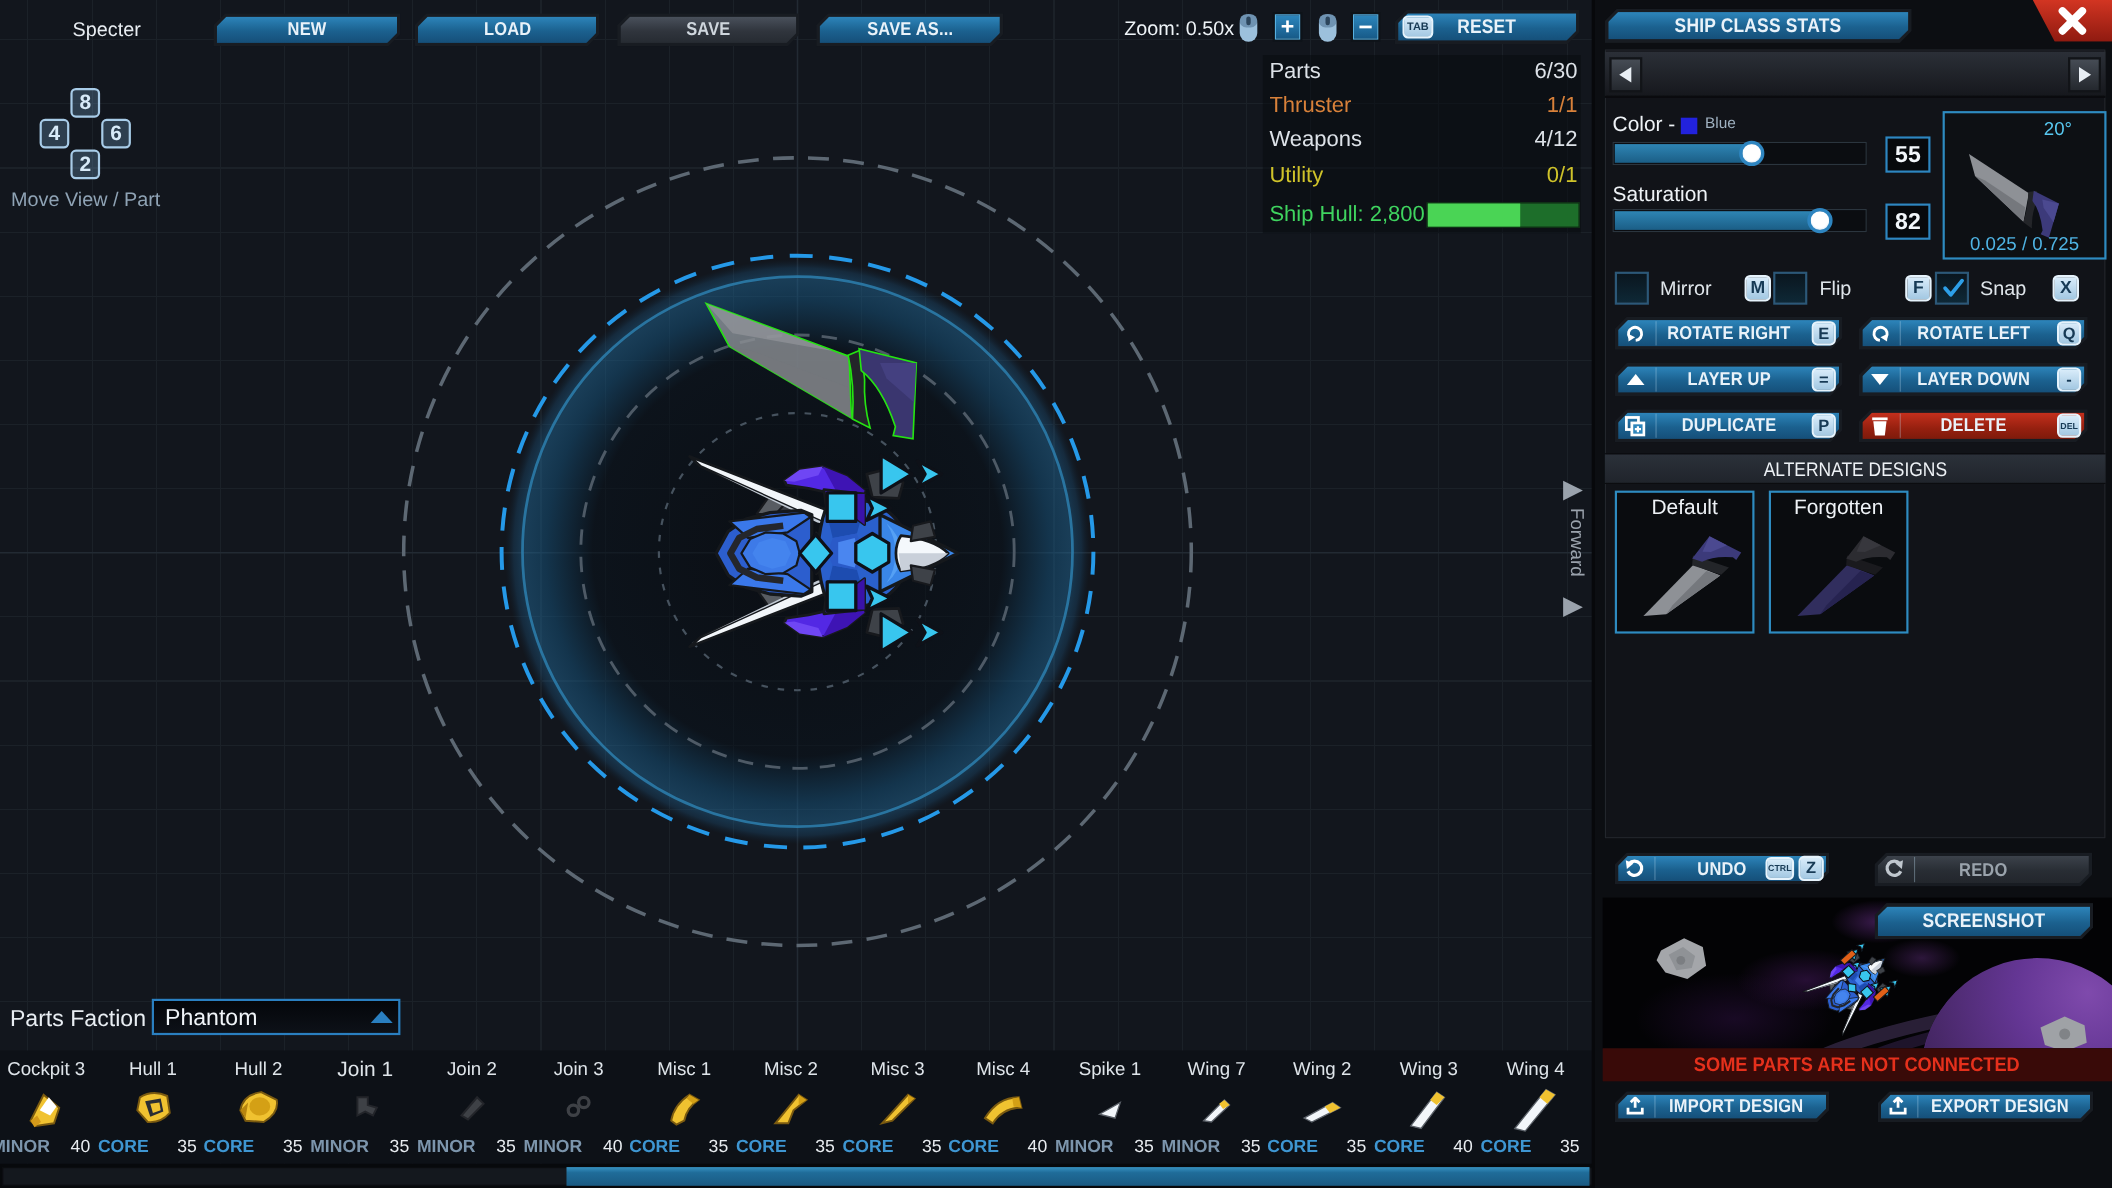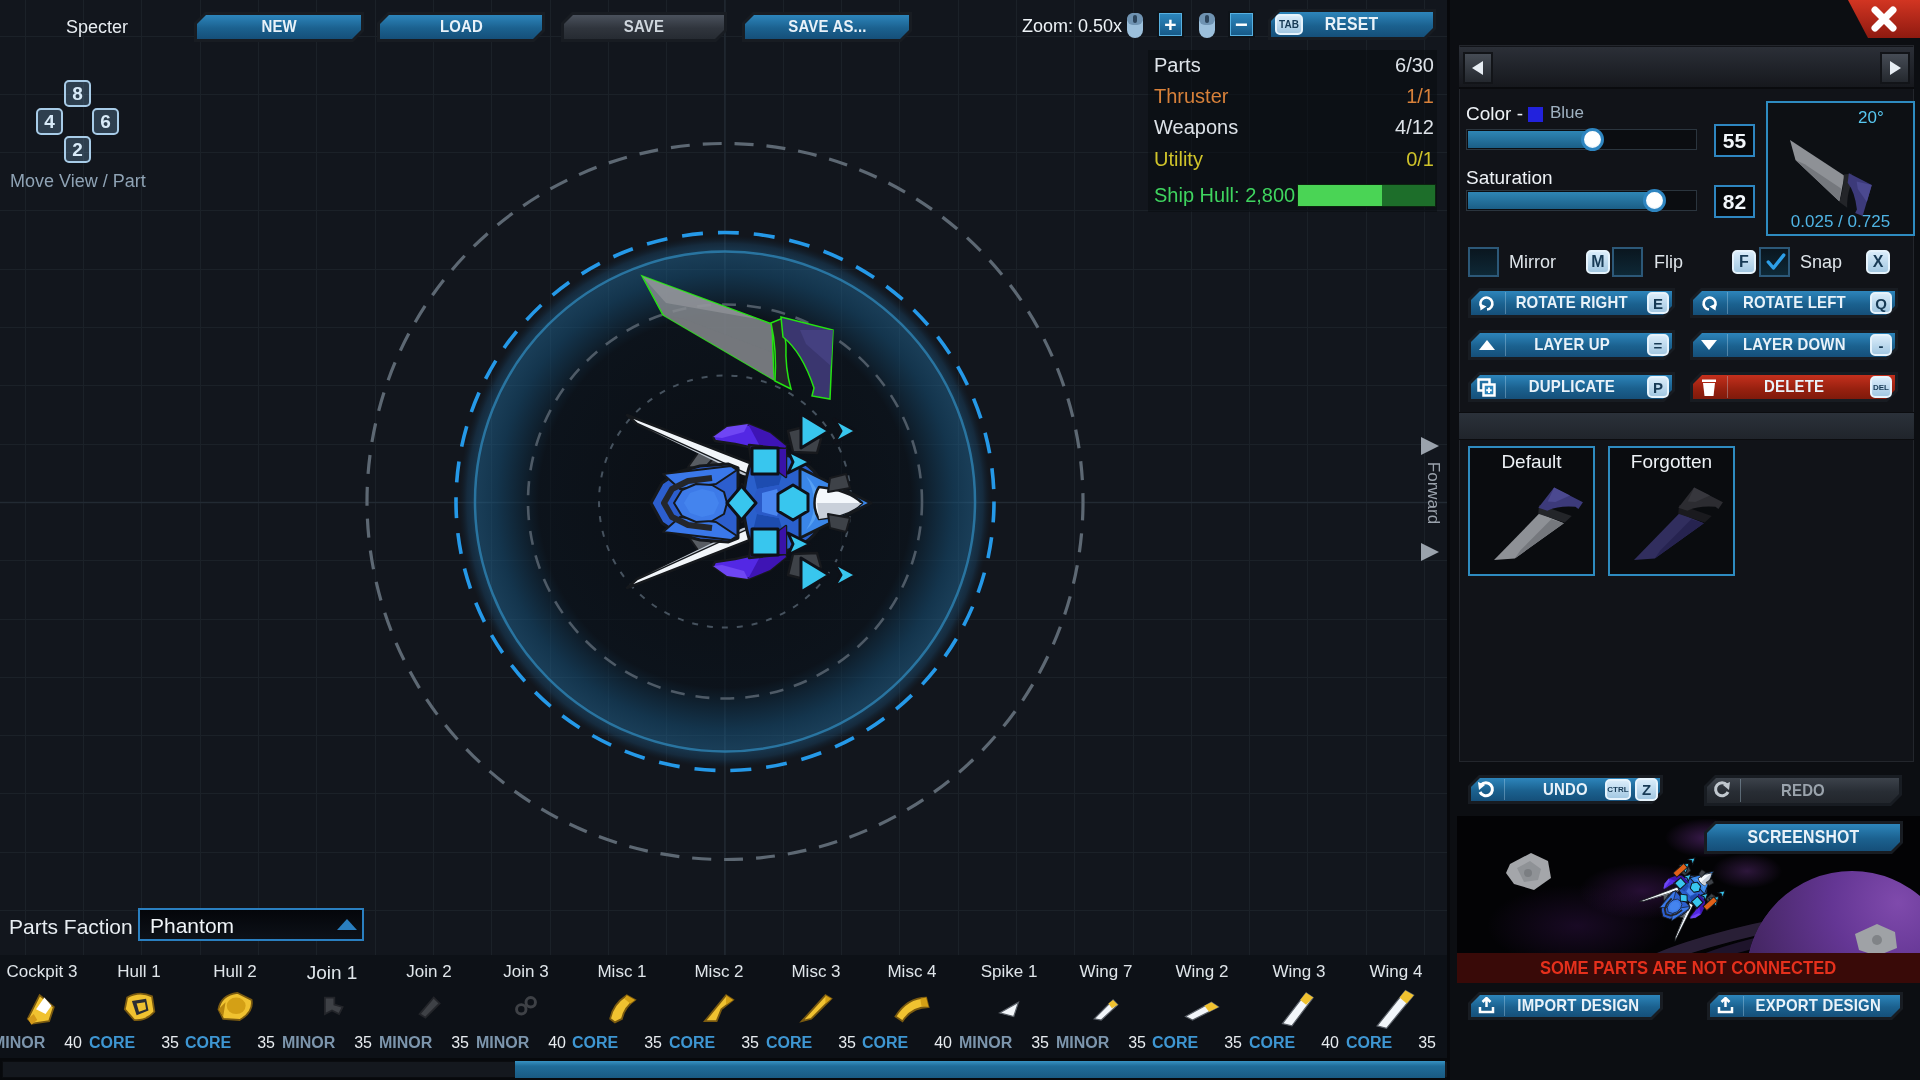--- a/index.html
+++ b/index.html
@@ -328,20 +328,25 @@
         <polygon points="6,38 30,8 37,12 14,40" fill="#f2f6fa" stroke="#5a6068" stroke-width="1"></polygon>
         <polygon points="30,8 37,12 31,19 25,14" fill="#f0c230"></polygon>
       </svg>
 <div class="txt" style="left:1346px;top:1034px;font-size:16px;font-weight:bold;color:#3e96d2;">CORE</div>
 <div class="txt" style="left:1404px;top:1034px;width:32px;text-align:right;font-size:16px;color:#e8ecf0;">35</div>
 </div>
 
 <div class="abs" style="left:1447px;top:0;width:12px;height:1080px;background:#07080b;"></div>
 <div id="sidebar" class="abs" style="left:1450px;top:0;width:470px;height:1080px;background:#0c0e12;">
 
+<div class="bo" style="left:9px;top:8px;width:279px;height:31px;">
+        <div class="bi" style="font-size:18px;">
+          <i style="font-style:normal;display:inline-block;transform:scaleX(0.88);white-space:nowrap;">SHIP CLASS STATS</i>
+        </div>
+      </div>
 <div class="abs" style="left:398px;top:0;width:72px;height:38px;background:linear-gradient(#d23522,#8f1a10);clip-path:polygon(0 0,100% 0,100% 100%,20px 100%);display:flex;align-items:center;justify-content:center;">
   <svg width="30" height="30" viewBox="0 0 30 30">
           <path d="M6 6 L24 24 M24 6 L6 24" stroke="#ffffff" stroke-width="7" stroke-linecap="round"></path>
         </svg>
 </div>
 
 <div class="abs" style="left:9px;top:45px;width:455px;height:717px;background:#111318;border:1px solid #23262c;"></div>
 <div class="abs" style="left:9px;top:47px;width:455px;height:42px;background:linear-gradient(#2b2f37,#16181d);border-bottom:2px solid #0a0b0e;"></div>
 <div class="abs" style="left:13px;top:52px;width:30px;height:32px;background:linear-gradient(#464c55,#24282e);border:2px solid #121418;display:flex;align-items:center;justify-content:center;">
   <svg width="14" height="16" viewBox="0 0 14 16">
@@ -349,21 +354,21 @@
         </svg>
       </div>
 <div class="abs" style="left:430px;top:52px;width:30px;height:32px;background:linear-gradient(#464c55,#24282e);border:2px solid #121418;display:flex;align-items:center;justify-content:center;">
   <svg width="14" height="16" viewBox="0 0 14 16">
           <polygon points="2,1 2,15 13,8" fill="#e8eef4"></polygon>
         </svg>
       </div>
 
 <div class="txt" style="left:16px;top:103px;font-size:19px;color:#eef2f6;">Color -</div>
 <div class="abs" style="left:78px;top:107px;width:15px;height:15px;background:#2222dd;"></div>
-<div class="txt" style="left:100px;top:103px;font-size:17px;color:#9fb1c0;">Blue</div>
+<div class="txt" style="left:100px;top:103px;font-size:14px;color:#9fb1c0;">Blue</div>
 <div class="track" style="left:16px;top:129px;width:231px;"></div>
 <div class="fill" style="left:18px;top:131px;width:124px;height:17px;"></div>
 <div class="knob" style="left:131px;top:128px;"></div>
 <div class="vbox" style="left:264px;top:124px;">55</div>
 <div class="txt" style="left:16px;top:167px;font-size:19px;color:#eef2f6;">Saturation</div>
 <div class="track" style="left:16px;top:190px;width:231px;"></div>
 <div class="fill" style="left:18px;top:192px;width:187px;height:17px;"></div>
 <div class="knob" style="left:193px;top:189px;"></div>
 <div class="vbox" style="left:264px;top:185px;">82</div>
 
@@ -453,20 +458,21 @@
         </div>
   <div class="divline" style="left:37px;"></div>
   <svg class="abs" style="left:11px;top:6px" width="16" height="19" viewBox="0 0 16 19">
           <path d="M2 5 L14 5 L12.5 18 L3.5 18 Z" fill="#fff"></path>
           <rect x="1" y="1.5" width="14" height="2.5" fill="#fff"></rect>
         </svg>
   <div class="key" style="right:6px;top:4px;width:22px;height:22px;font-size:8px;">DEL</div>
       </div>
 
 <div class="abs" style="left:9px;top:412px;width:455px;height:28px;background:linear-gradient(#2b313a,#20242b);border-top:1px solid #0b0c0f;border-bottom:1px solid #0b0c0f;"></div>
+<div class="txt" style="left:9px;top:417px;width:455px;text-align:center;font-size:18px;color:#eef2f6;"><i style="font-style:normal;display:inline-block;transform:scaleX(0.88);">ALTERNATE DESIGNS</i></div>
 <div class="abs" style="left:18px;top:446px;width:127px;height:130px;background:#0a0c0f;border:2px solid #2e8bc0;"></div>
 <div class="txt" style="left:18px;top:451px;width:127px;text-align:center;font-size:19px;color:#eef2f6;">Default</div>
 <svg class="abs" style="left:24px;top:472px" width="115" height="100" viewBox="0 0 115 100">
   <g transform="translate(20,88) rotate(-66) scale(0.47)">
     <polygon points="0,0 130,48 132,104 21,39" fill="#8e9196"></polygon>
     <polygon points="21,39 132,104 129,76 42,43" fill="#75787d"></polygon>
     <path d="M128,46 L146,40 L149,68 L153,113 L134,105 Z" fill="#232529"></path>
     <path d="M140,41 L193,54 L189,123 L172,120 L174,112 Q161,76 142,61 Z" fill="#3c3a7a"></path>
     <polygon points="160,54 193,54 191,92 166,69" fill="#4b4990"></polygon>
   </g>

